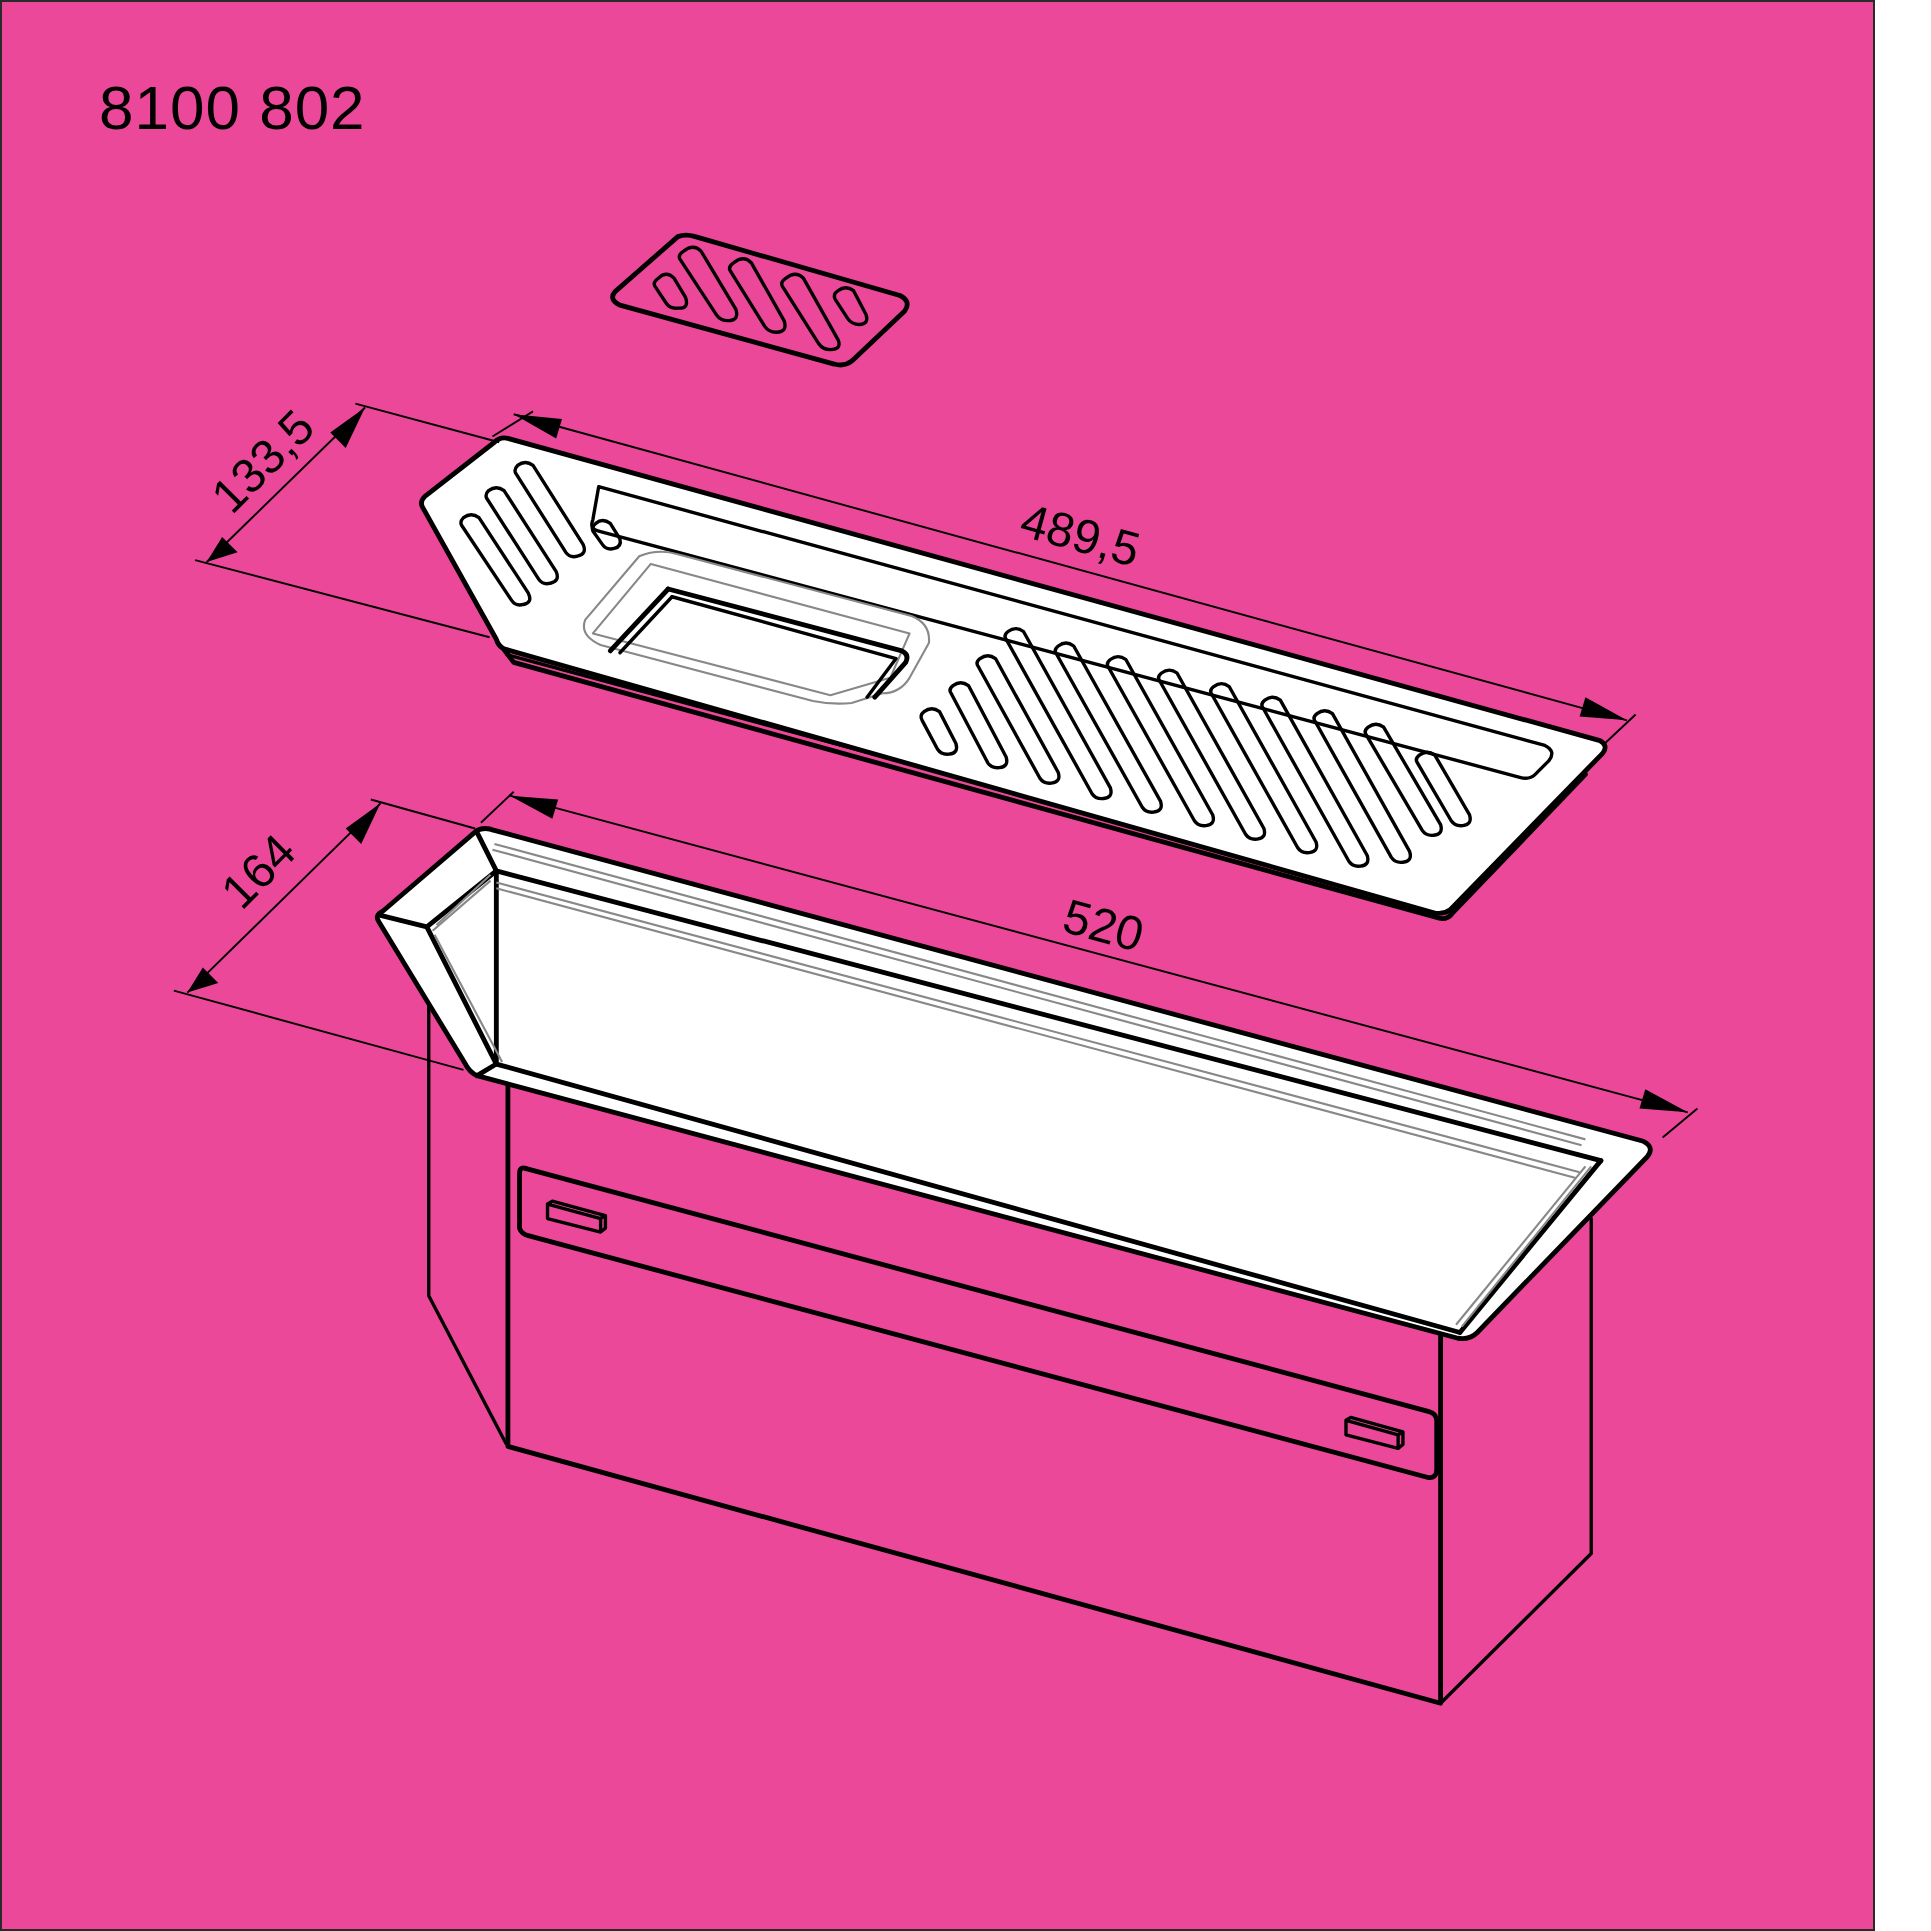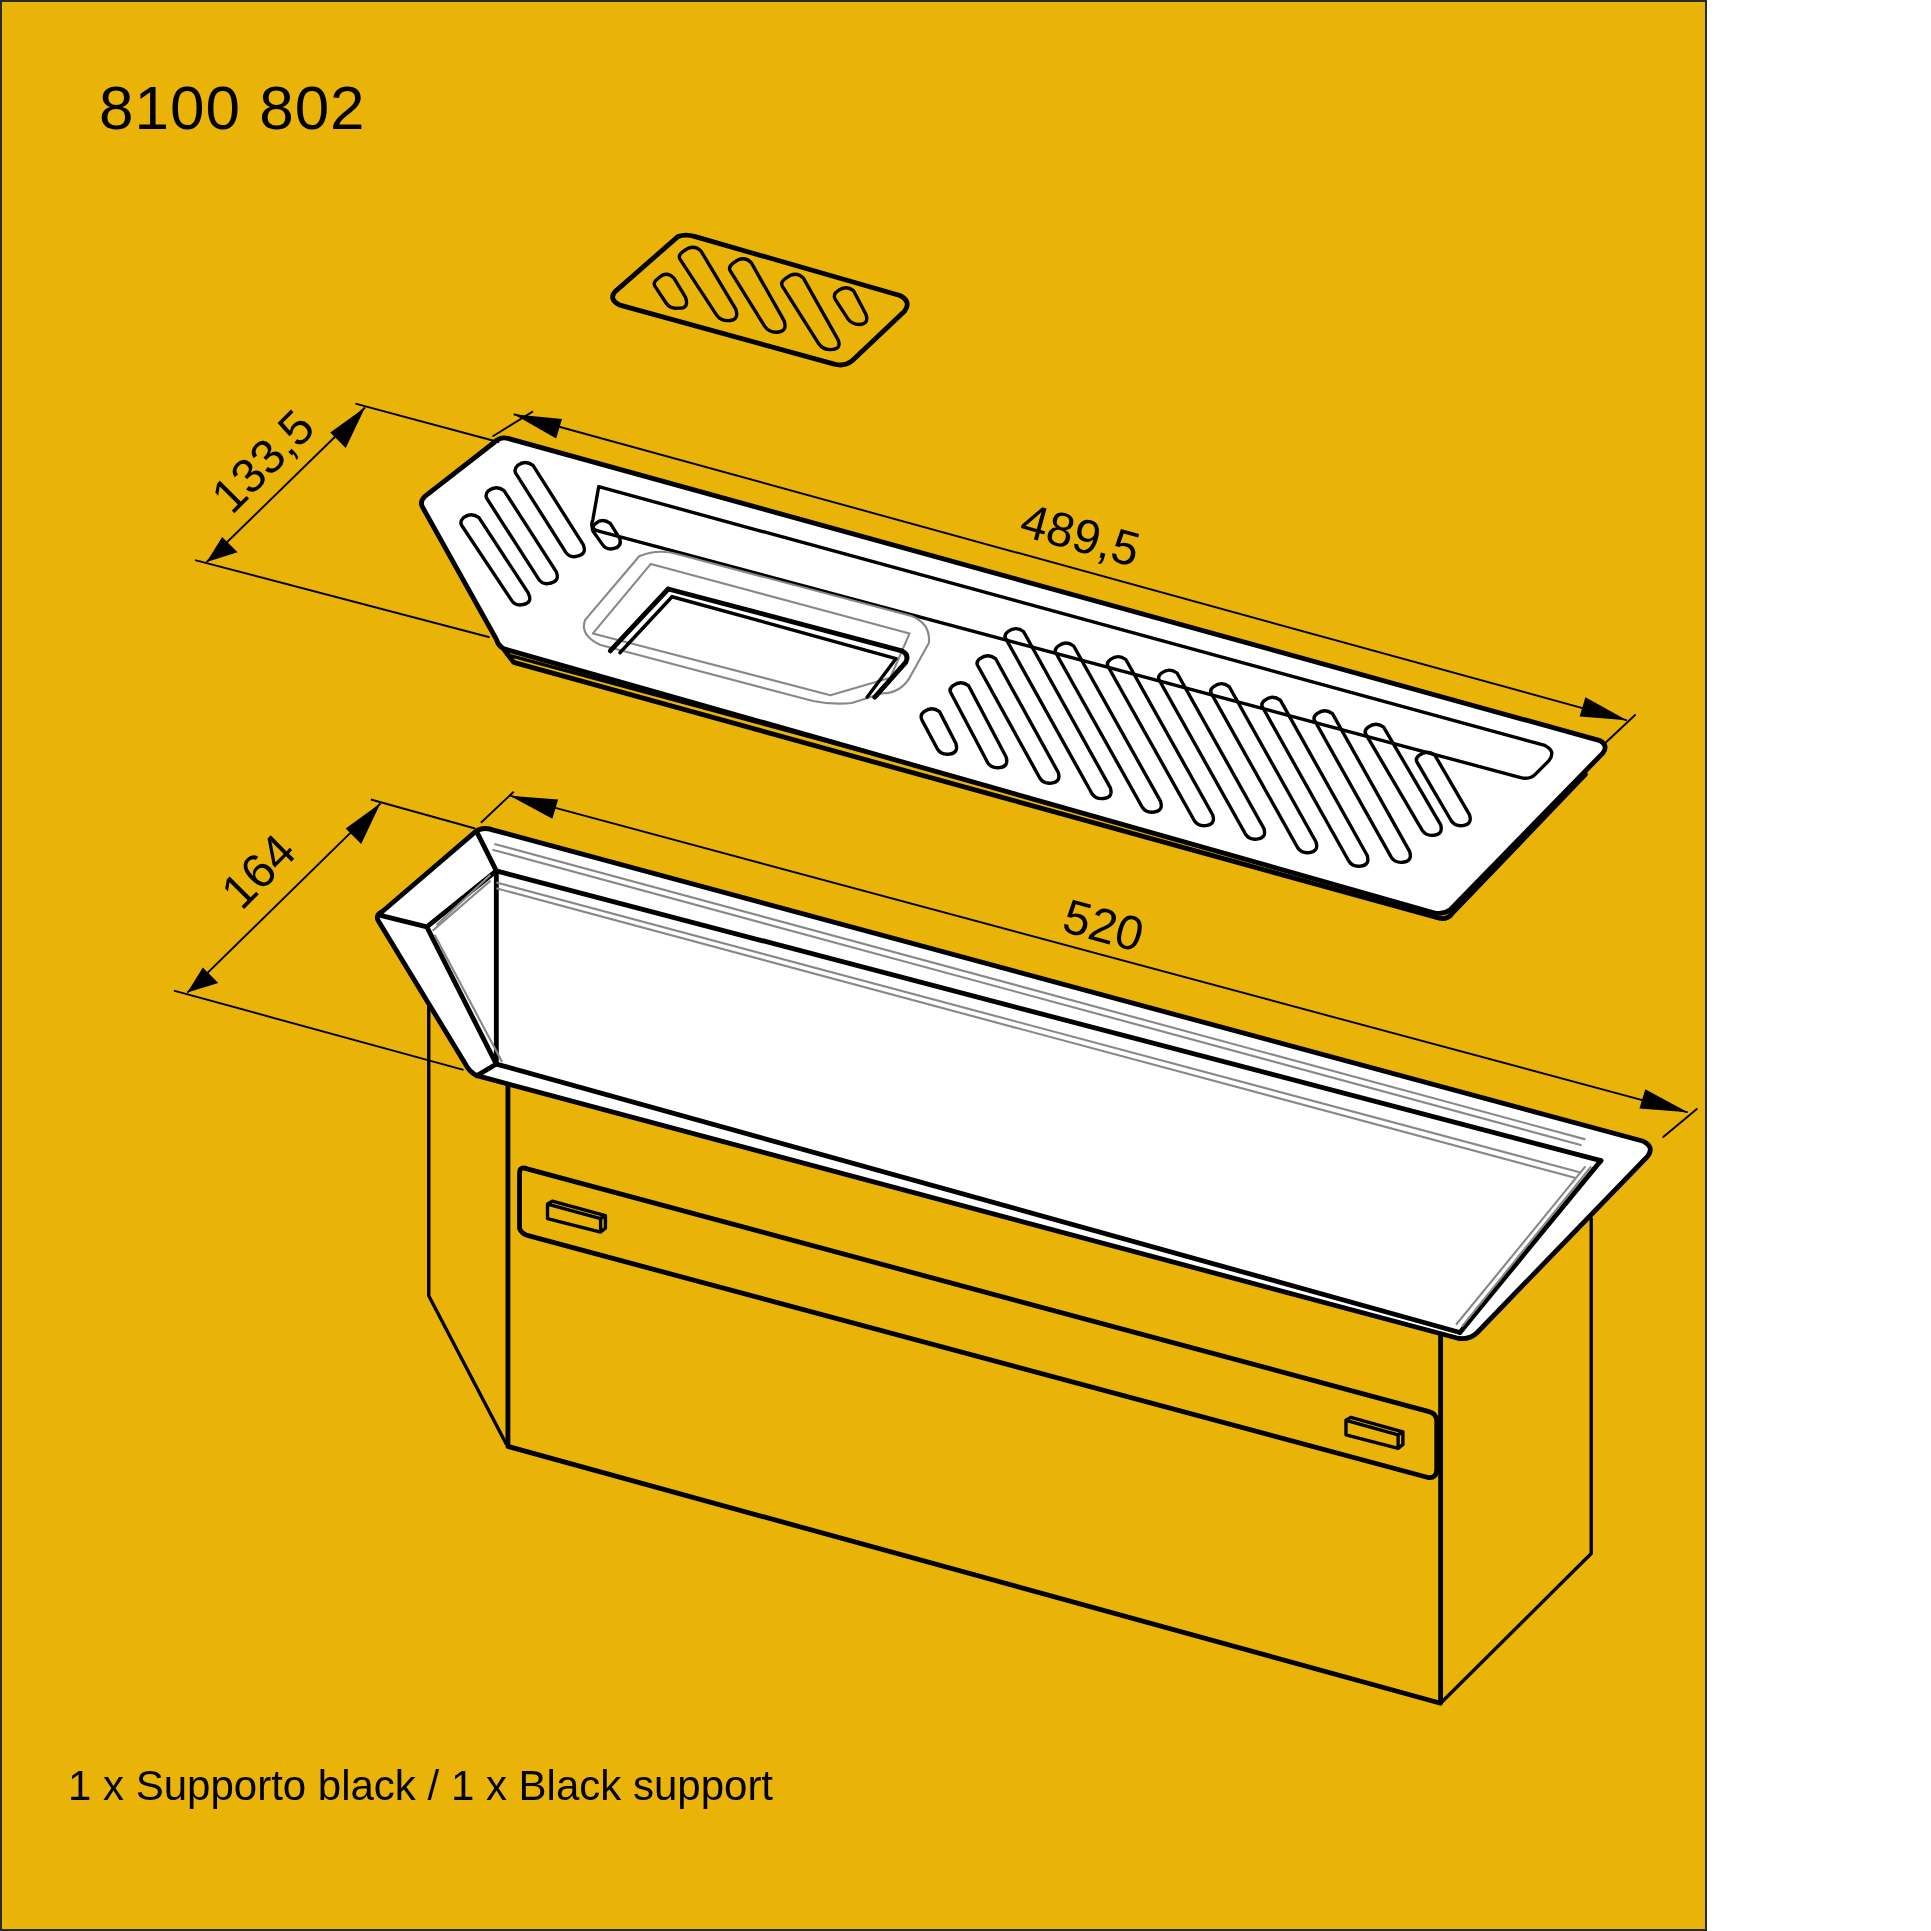--- a/index.html
+++ b/index.html
@@ -1,19 +1,19 @@
 <!DOCTYPE html>
 <html><head>
 <meta charset="utf-8">
 <style>
   html, body { margin: 0; padding: 0; background: #ffffff; }
   body { width: 1931px; height: 1931px; overflow: hidden; }
   .sheet {
-    position: relative; width: 1707px; height: 1931px; box-sizing: border-box;
-    border: 2.9px solid #2a2a2a; background: #eab308;
+    position: relative; width: 1875px; height: 1931px; box-sizing: border-box;
+    border: 2.9px solid #2a2a2a; background: #ec4899;
     font-family: "Liberation Sans", "DejaVu Sans", sans-serif; color: #000;
   }
   .code {
     position: absolute; left: 97px; top: 70px; font-size: 62px; letter-spacing: 1px;
     font-weight: 400;
   }
   .notes { position: absolute; left: 66px; top: 1755px; font-size: 42px; line-height: 58px; }
   .notes div { white-space: nowrap; }
   svg.drawing { position: absolute; left: 0; top: 0; }
   .k { fill: none; stroke: #000; stroke-width: 5; stroke-linejoin: round; stroke-linecap: round; }
@@ -147,16 +147,15 @@
       <line class="dim" x1="526" y1="822" x2="1746" y2="1150"></line>
       <line class="dim" x1="496" y1="850" x2="530" y2="818"></line>
       <line class="dim" x1="1720" y1="1176" x2="1756" y2="1146"></line>
       <polygon class="arrow" points="526,822 576,826 570,846"></polygon>
       <polygon class="arrow" points="1746,1150 1696,1146 1702,1126"></polygon>
       <text class="dimtxt" transform="translate(1096,962) rotate(15.4)">520</text>
     </g>
   </svg>
 
   <div class="notes">
-    <div>1 x Supporto black / 1 x Black support</div>
   </div>
 </div>
 
 
 </body></html>

